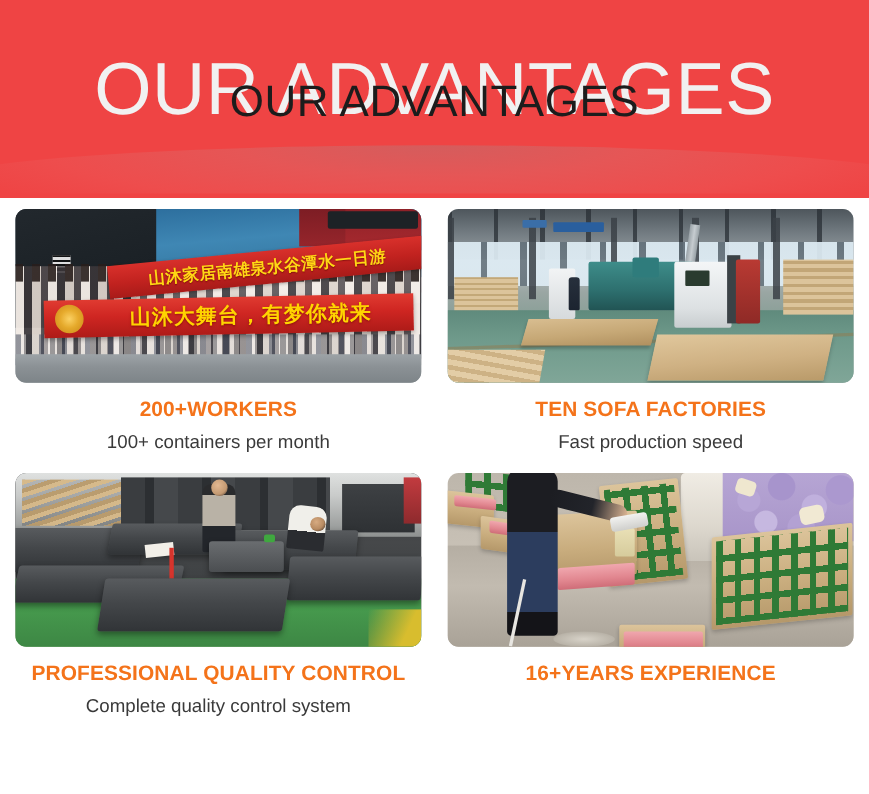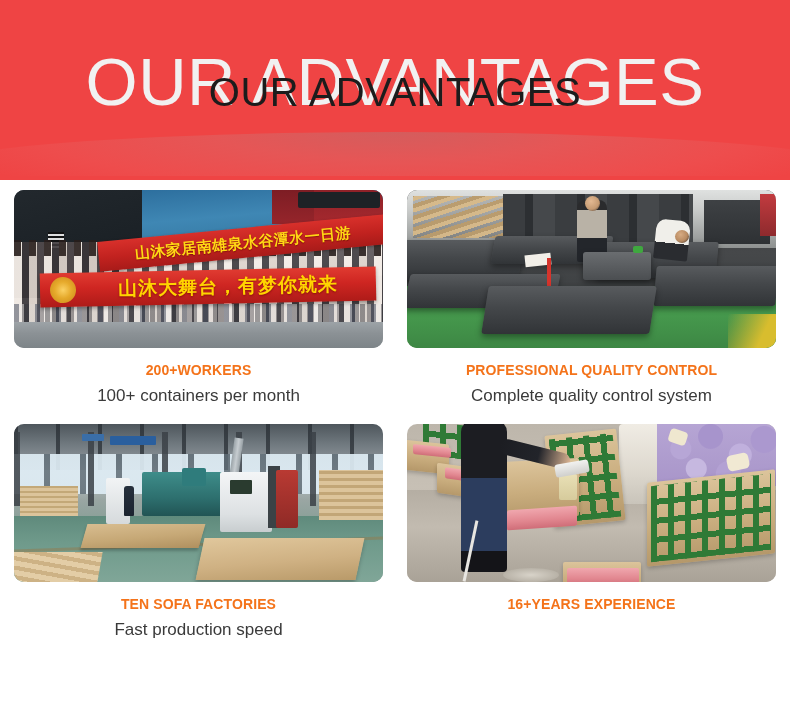--- a/index.html
+++ b/index.html
@@ -97,21 +97,21 @@
     position: relative;
     background: #8a8a8a;
   }
 
   .card-caption {
     padding-top: 14px;
     text-align: center;
   }
 
   .card-title {
-    font-size: 14px;
+    font-size: 19px;
     font-weight: bold;
     color: #F4731A;
     letter-spacing: 0.1px;
     line-height: 1.2;
     white-space: nowrap;
   }
 
   .card-subtitle {
     margin-top: 7px;
     font-size: 17px;
@@ -536,50 +536,20 @@
         <div class="banner-top-text">山沐家居南雄泉水谷潭水一日游</div>
       </div>
       <div class="banner-main">
         <div class="banner-main-logo"></div>
         <div class="banner-main-text">山沐大舞台，有梦你就来</div>
       </div>
     </div>
     <div class="card-caption">
       <div class="card-title">200+WORKERS</div>
       <div class="card-subtitle">100+ containers per month</div>
-    </div>
-  </div>
-
-  <div class="advantage-card">
-    <div class="card-photo ph3">
-      <div class="back-wall"></div>
-      <div class="pallets"></div>
-      <div class="back-dark-units"></div>
-      <div class="back-right-dark"></div>
-      <div class="red-cabinet"></div>
-      <div class="floor-green"></div>
-      <div class="floor-yellow"></div>
-      <div class="sofa s1"></div>
-      <div class="sofa s2"></div>
-      <div class="sofa s5"></div>
-      <div class="person-a"></div>
-      <div class="person-a-head"></div>
-      <div class="person-b"></div>
-      <div class="person-b-head"></div>
-      <div class="sofa s7"></div>
-      <div class="green-tool"></div>
-      <div class="sofa s6"></div>
-      <div class="sofa s3"></div>
-      <div class="tag-paper"></div>
-      <div class="tag-red"></div>
-      <div class="sofa s4"></div>
-    </div>
-    <div class="card-caption">
-      <div class="card-title">PROFESSIONAL QUALITY CONTROL</div>
-      <div class="card-subtitle">Complete quality control system</div>
     </div>
   </div>
 
   <div class="advantage-card">
     <div class="card-photo ph2">
       <div class="roof"></div>
       <div class="roof-beams"></div>
       <div class="windows"></div>
       <div class="pillars"></div>
       <div class="sign-blue2"></div>
@@ -597,20 +567,50 @@
       <div class="ply-stack"></div>
       <div class="ply-right"></div>
       <div class="floor-line"></div>
       <div class="ply-a"></div>
       <div class="ply-b"></div>
       <div class="ply-c"></div>
     </div>
     <div class="card-caption">
       <div class="card-title">TEN SOFA FACTORIES</div>
       <div class="card-subtitle">Fast production speed</div>
+    </div>
+  </div>
+
+  <div class="advantage-card">
+    <div class="card-photo ph3">
+      <div class="back-wall"></div>
+      <div class="pallets"></div>
+      <div class="back-dark-units"></div>
+      <div class="back-right-dark"></div>
+      <div class="red-cabinet"></div>
+      <div class="floor-green"></div>
+      <div class="floor-yellow"></div>
+      <div class="sofa s1"></div>
+      <div class="sofa s2"></div>
+      <div class="sofa s5"></div>
+      <div class="person-a"></div>
+      <div class="person-a-head"></div>
+      <div class="person-b"></div>
+      <div class="person-b-head"></div>
+      <div class="sofa s7"></div>
+      <div class="green-tool"></div>
+      <div class="sofa s6"></div>
+      <div class="sofa s3"></div>
+      <div class="tag-paper"></div>
+      <div class="tag-red"></div>
+      <div class="sofa s4"></div>
+    </div>
+    <div class="card-caption">
+      <div class="card-title">PROFESSIONAL QUALITY CONTROL</div>
+      <div class="card-subtitle">Complete quality control system</div>
     </div>
   </div>
 
   <div class="advantage-card">
     <div class="card-photo ph4">
       <div class="floor-conc"></div>
       <div class="bag-white"></div>
       <div class="foam-purple"></div>
       <div class="foam-cream"></div>
       <div class="foam-cream2"></div>

